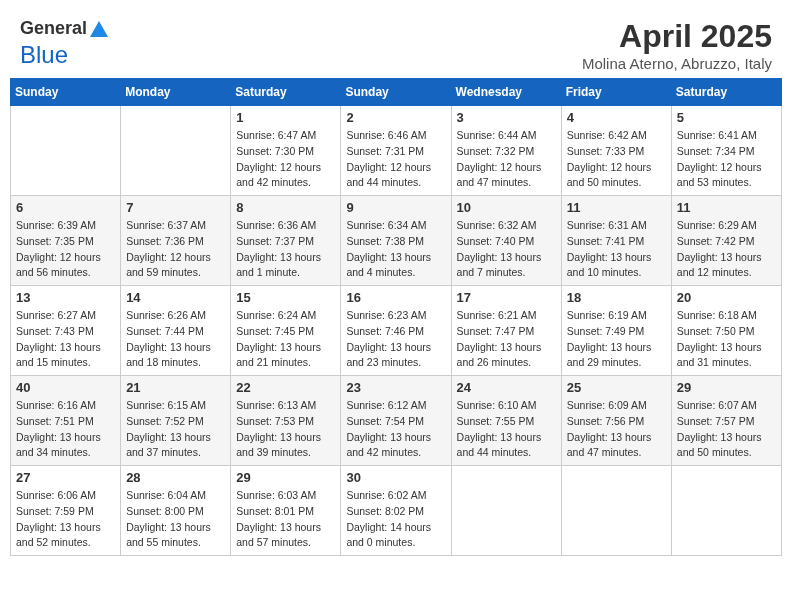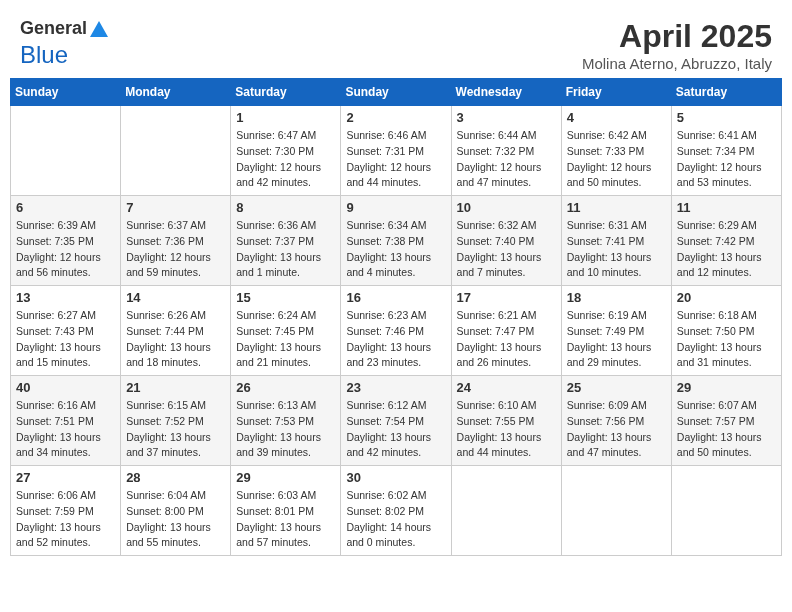--- a/index.html
+++ b/index.html
@@ -196,21 +196,21 @@
       <tr>
         <td>
           <span class="day-number">40</span>
           <div class="day-info">Sunrise: 6:16 AM<br>Sunset: 7:51 PM<br>Daylight: 13 hours and 34 minutes.</div>
         </td>
         <td>
           <span class="day-number">21</span>
           <div class="day-info">Sunrise: 6:15 AM<br>Sunset: 7:52 PM<br>Daylight: 13 hours and 37 minutes.</div>
         </td>
         <td>
-          <span class="day-number">26</span>
+          <span class="day-number">22</span>
           <div class="day-info">Sunrise: 6:13 AM<br>Sunset: 7:53 PM<br>Daylight: 13 hours and 39 minutes.</div>
         </td>
         <td>
           <span class="day-number">23</span>
           <div class="day-info">Sunrise: 6:12 AM<br>Sunset: 7:54 PM<br>Daylight: 13 hours and 42 minutes.</div>
         </td>
         <td>
           <span class="day-number">24</span>
           <div class="day-info">Sunrise: 6:10 AM<br>Sunset: 7:55 PM<br>Daylight: 13 hours and 44 minutes.</div>
         </td>

